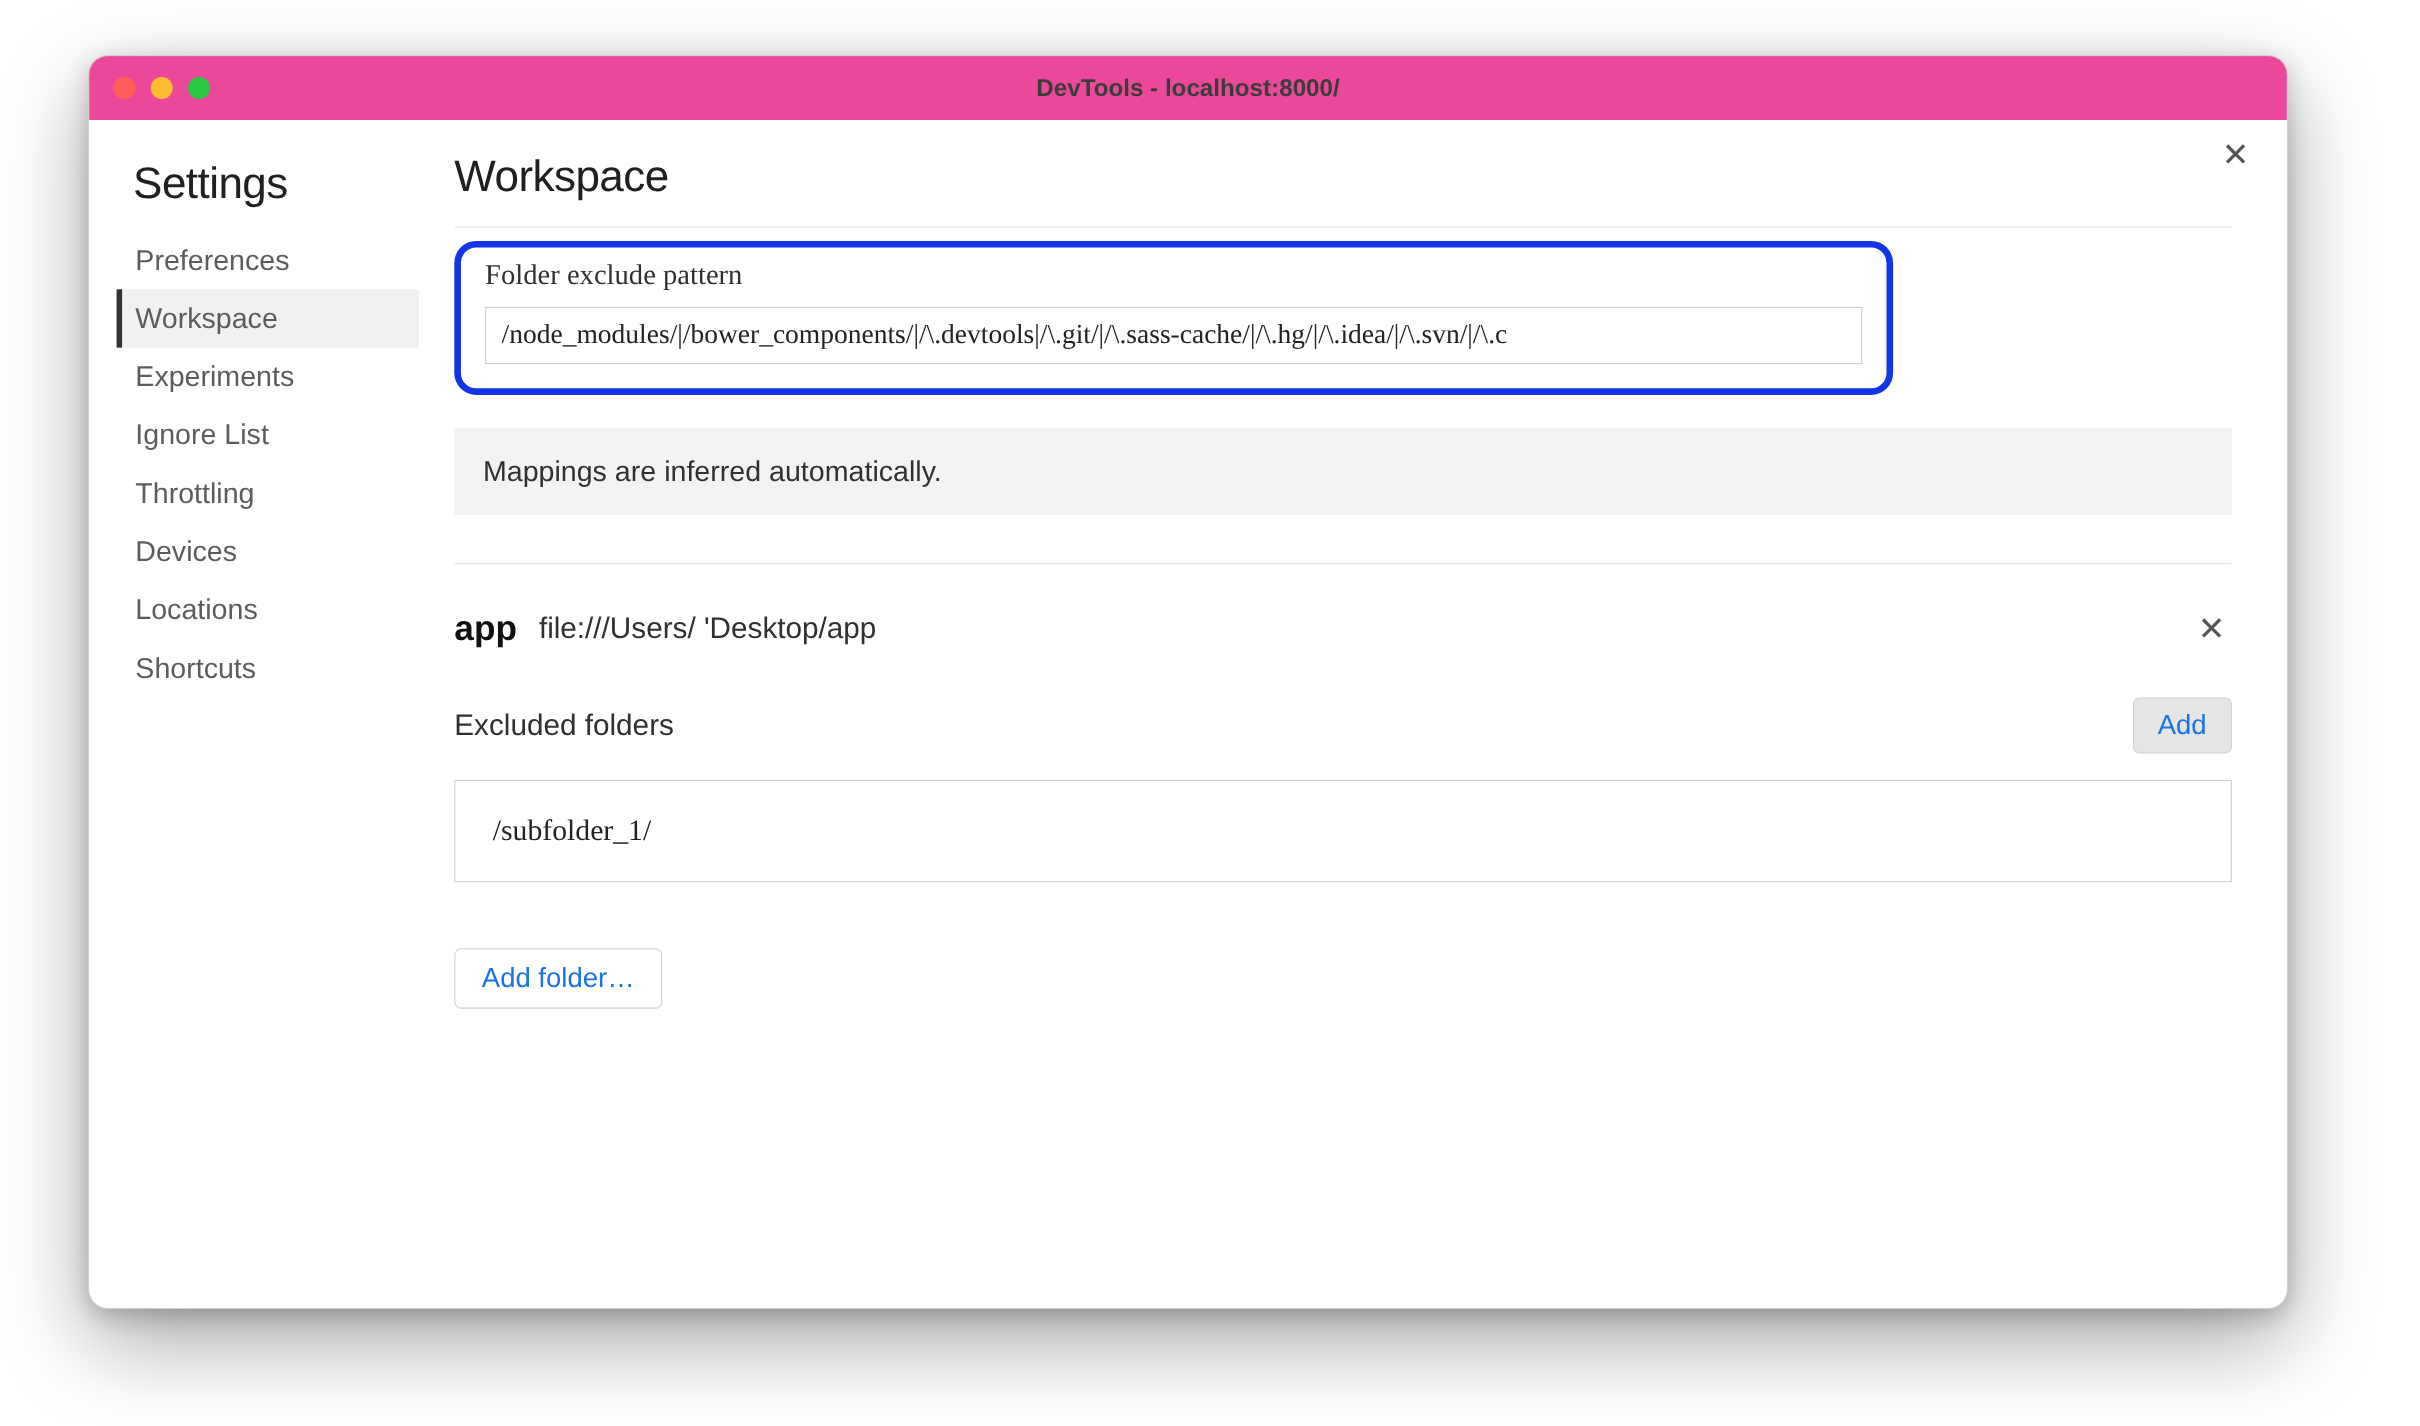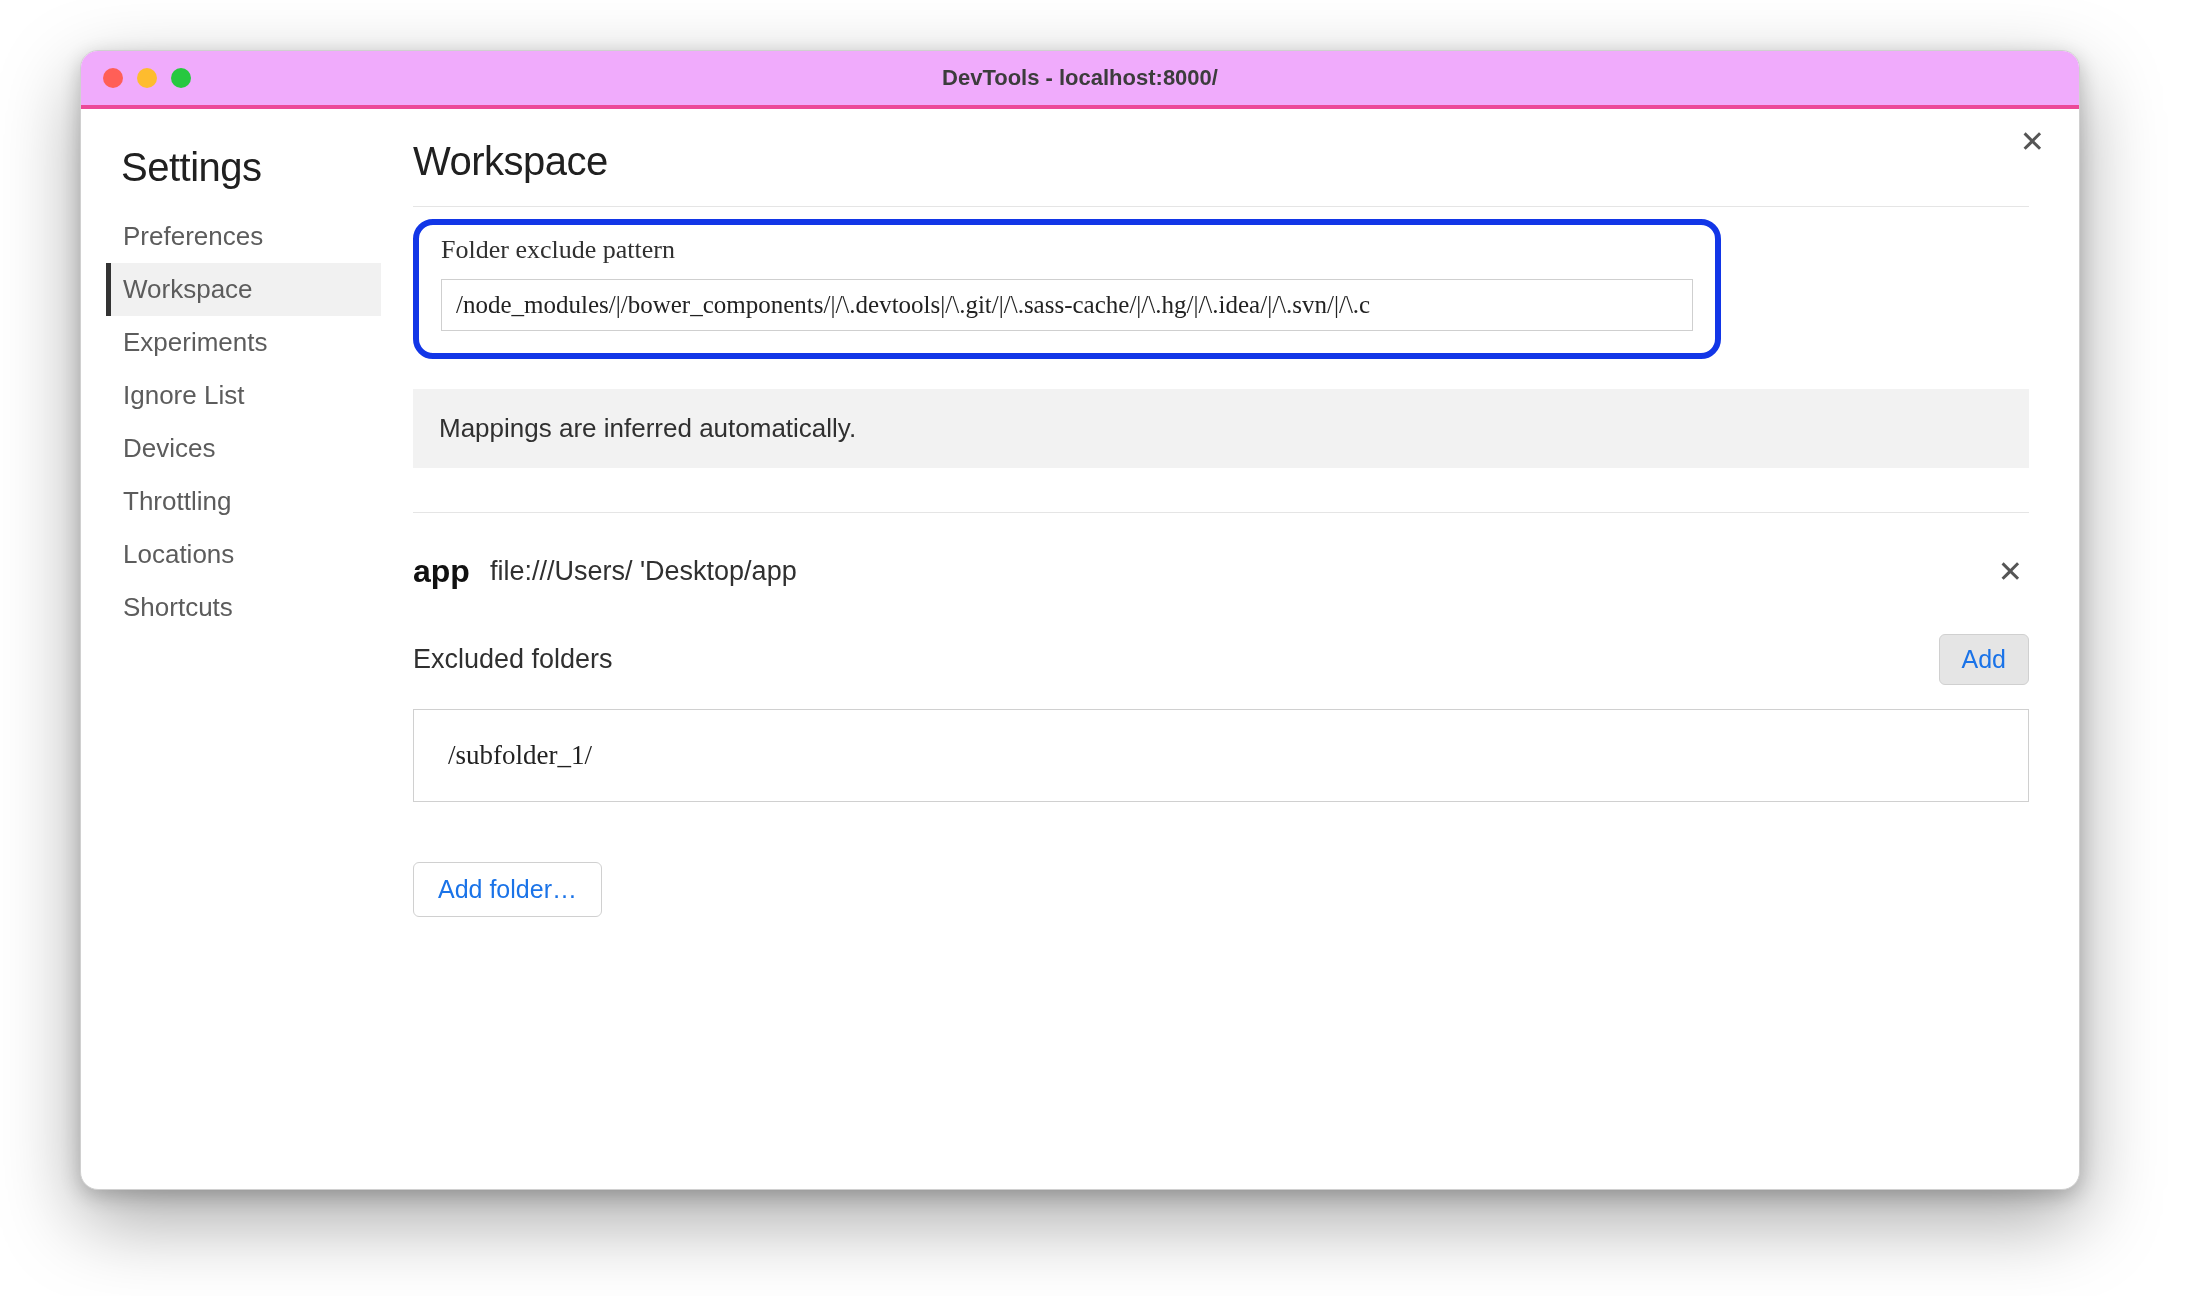--- a/index.html
+++ b/index.html
@@ -23,22 +23,22 @@
       border-radius: 18px;
       box-shadow: 0 30px 80px rgba(0,0,0,0.35), 0 6px 20px rgba(0,0,0,0.2);
       overflow: hidden;
       display: flex;
       flex-direction: column;
       border: 1px solid #d0d0d0;
     }
     
     .titlebar {
       height: 58px;
-      background: #f0abfc;
-      border-bottom: 4px solid #ec4899;
+      background: #ec4899;
+      border-bottom: 1px solid #ec4899;
       display: flex;
       align-items: center;
       position: relative;
       flex-shrink: 0;
     }
     .traffic-lights {
       position: absolute;
       left: 22px;
       display: flex;
       gap: 14px;
@@ -239,22 +239,22 @@
   <div class="content">
 
     <div class="close-x">✕</div>
 
     <aside class="sidebar">
       <div class="sidebar-title">Settings</div>
       <div class="nav-item"><span>Preferences</span></div>
       <div class="nav-item active"><span>Workspace</span></div>
       <div class="nav-item"><span>Experiments</span></div>
       <div class="nav-item"><span>Ignore List</span></div>
+      <div class="nav-item"><span>Throttling</span></div>
       <div class="nav-item"><span>Devices</span></div>
-      <div class="nav-item"><span>Throttling</span></div>
       <div class="nav-item"><span>Locations</span></div>
       <div class="nav-item"><span>Shortcuts</span></div>
     </aside>
 
     <section class="main">
       <div class="main-title">Workspace</div>
 
       <div class="highlight-box">
         <div class="field-label">Folder exclude pattern</div>
         <input class="text-input" type="text" value="/node_modules/|/bower_components/|/\.devtools|/\.git/|/\.sass-cache/|/\.hg/|/\.idea/|/\.svn/|/\.c" style="">

